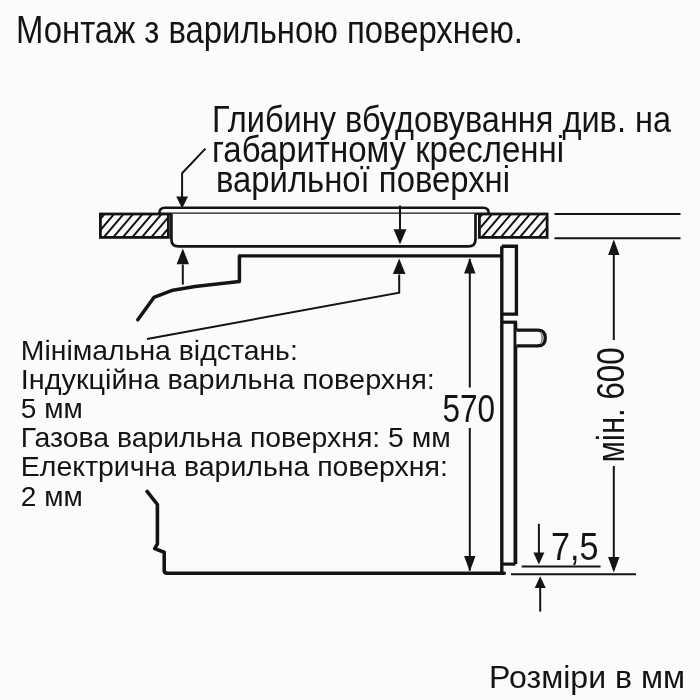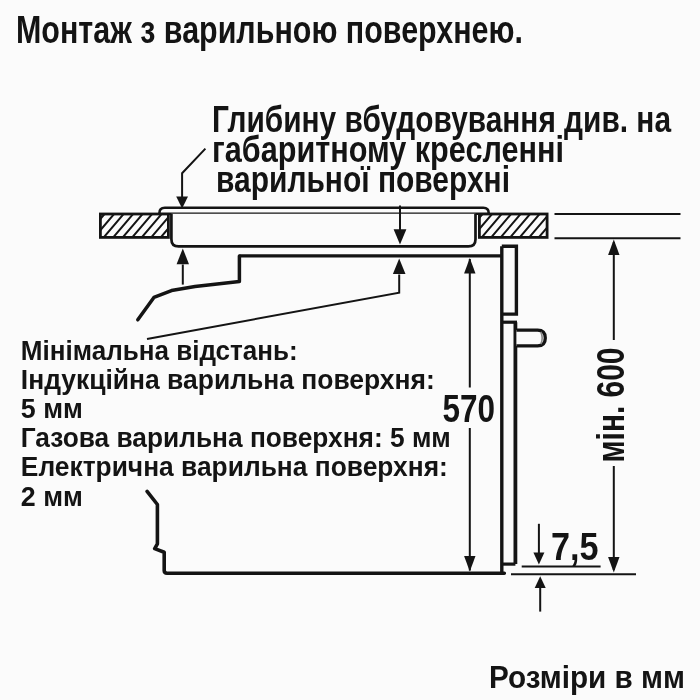--- a/index.html
+++ b/index.html
@@ -1,16 +1,16 @@
 <!DOCTYPE html>
 <html><head>
 <meta charset="utf-8">
 <style>
   html,body{margin:0;padding:0;background:#fbfbfb;}
-  .page{position:relative;width:700px;height:700px;background:#fbfbfb;overflow:hidden;font-weight:bold;}
+  .page{position:relative;width:700px;height:700px;background:#fbfbfb;overflow:hidden;}
   svg{display:block;}
   text{font-family:"Liberation Sans",sans-serif;fill:#141414;}
 </style>
 </head>
 <body>
 <div class="page">
 <svg width="700" height="700" viewBox="0 0 700 700">
   <defs>
     <clipPath id="hatchL">
           <rect x="100.4" y="214" width="68" height="23.4"></rect>

